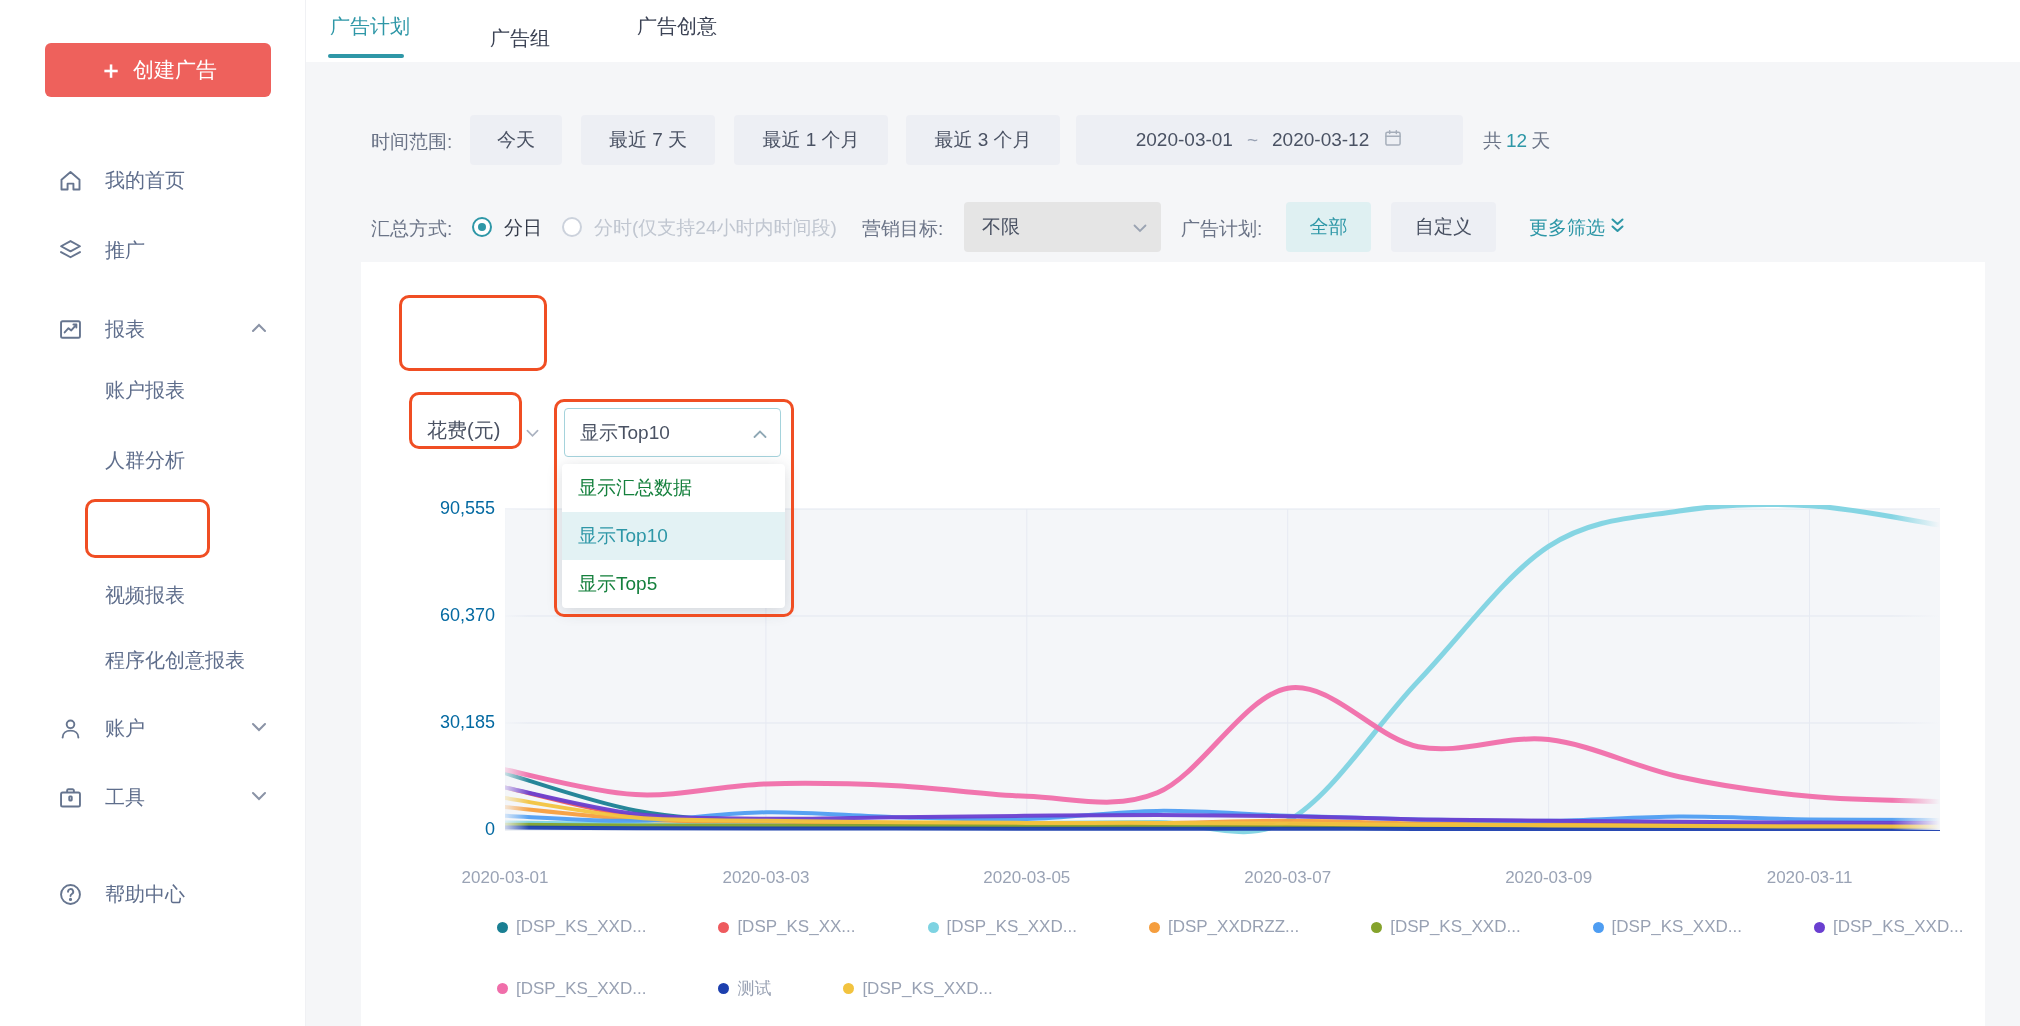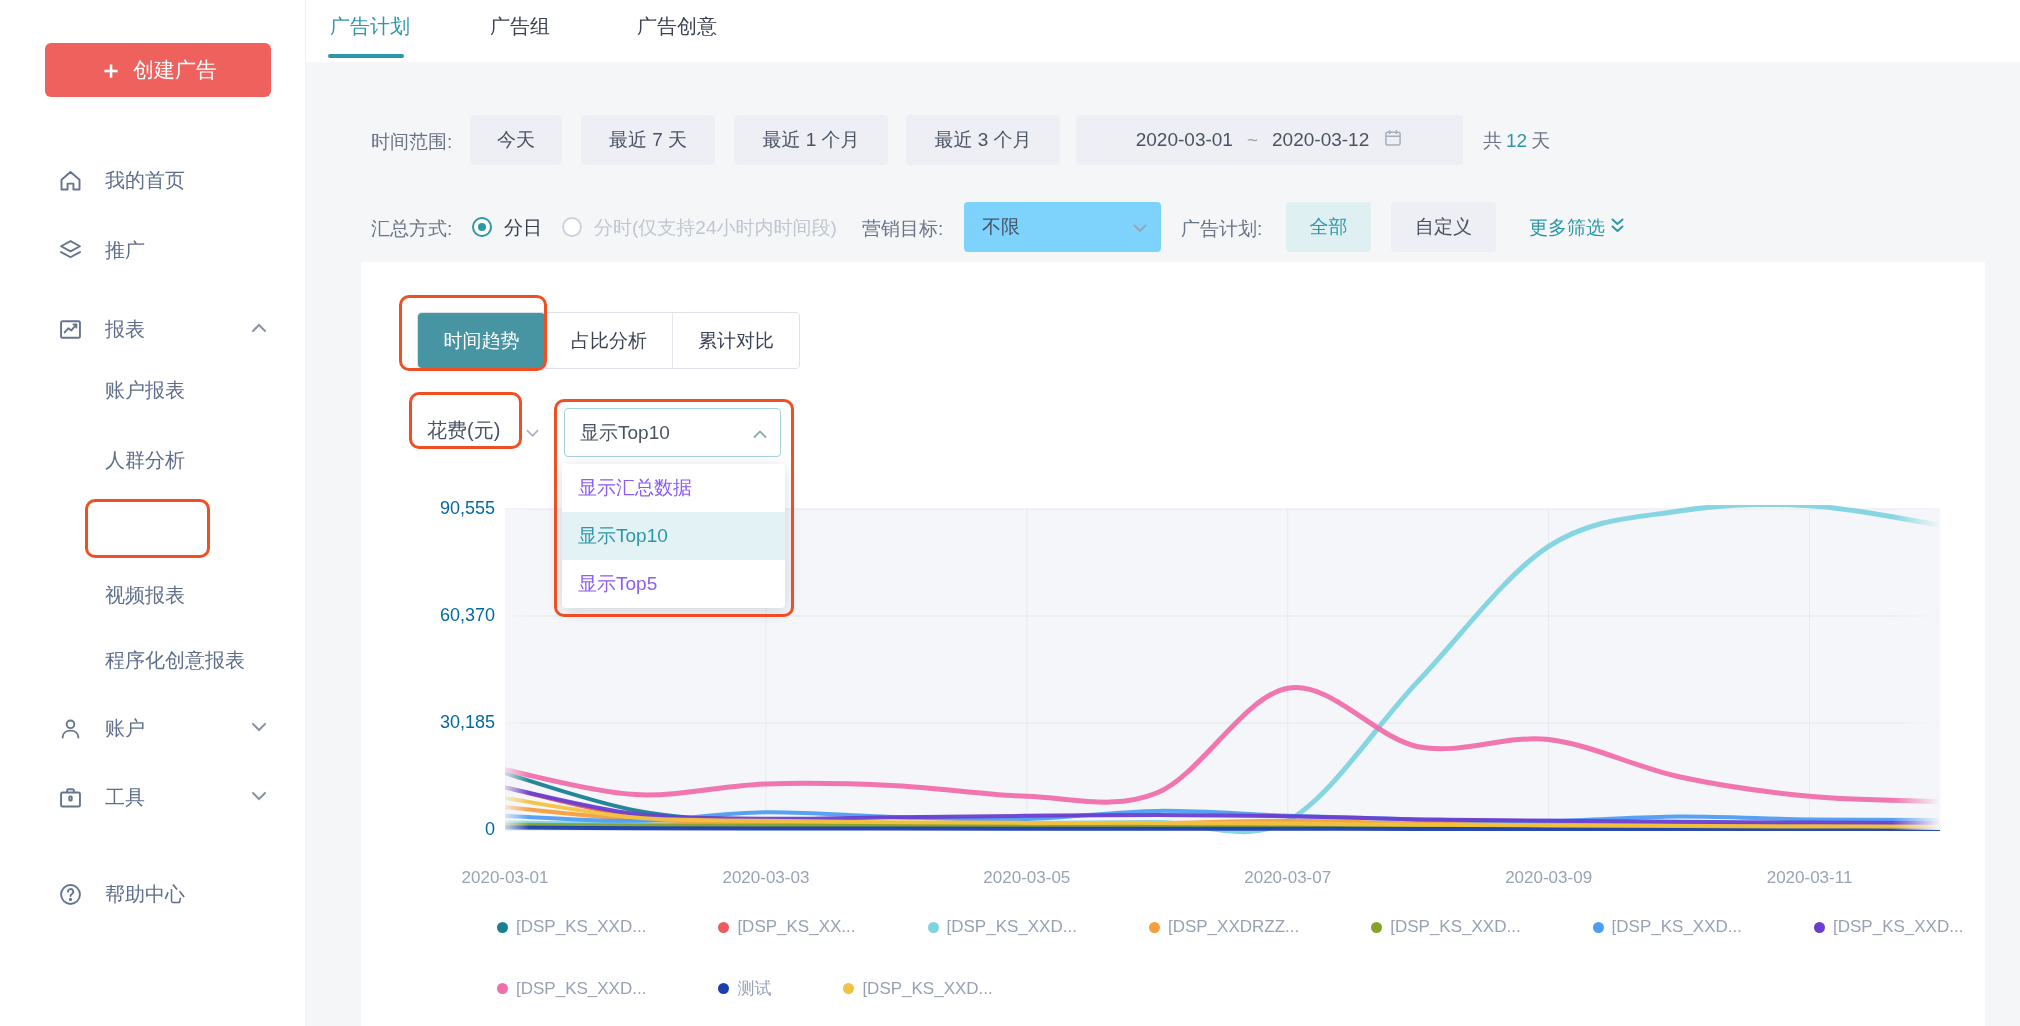--- a/index.html
+++ b/index.html
@@ -29,38 +29,38 @@
   .datebox { position:absolute; top:115px; left:770px; width:387px; height:50px; background:#edeff4; border-radius:4px; display:flex; align-items:center; justify-content:center; gap:14px; font-size:19px; color:#4a5263; cursor:pointer; }
   .datebox .tilde { color:#98a1b3; }
   .days-total { position:absolute; left:1177px; top:128px; font-size:19px; color:#6b7487; }
   .days-total .num { color:#2e97a7; padding:0 4px; }
 
   .radio { position:absolute; top:217px; width:20px; height:20px; border-radius:50%; cursor:pointer; }
   .radio.sel { border:2px solid #2e97a7; background:#fff; }
   .radio.sel::after { content:""; position:absolute; left:4px; top:4px; width:8px; height:8px; border-radius:50%; background:#2e97a7; }
   .radio.unsel { border:2px solid #ccd2dc; background:#fff; }
   .rlabel { position:absolute; top:215px; font-size:19px; cursor:pointer; }
-  .select-box { position:absolute; top:202px; height:50px; background:#7dd3fc; border-radius:4px; display:flex; align-items:center; font-size:19px; color:#4a5263; cursor:pointer; }
+  .select-box { position:absolute; top:202px; height:50px; background:#e5e5e5; border-radius:4px; display:flex; align-items:center; font-size:19px; color:#4a5263; cursor:pointer; }
   .pillbtn { position:absolute; top:202px; height:50px; border:none; border-radius:4px; font-size:19px; cursor:pointer; }
   .more-filters { position:absolute; left:1223px; top:215px; font-size:19px; color:#2e97a7; display:flex; align-items:center; gap:5px; cursor:pointer; }
 
   
   .card { position:absolute; left:55px; top:262px; width:1624px; bottom:0; background:#fff; }
   .chart-tabgroup { position:absolute; left:56px; top:50px; display:flex; border:1px solid #dde2ea; border-radius:4px; background:#fff; }
   .ctab { width:127px; height:55px; display:flex; align-items:center; justify-content:center; font-size:19px; color:#3b4254; background:#fff; border:none; border-left:1px solid #e4e8ee; cursor:pointer; }
   .ctab:first-child { border-left:none; border-radius:4px 0 0 4px; }
   .ctab:last-child { border-radius:0 4px 4px 0; }
   .ctab.active { background:#4795a3; color:#fff; border-radius:4px; }
   .metric { position:absolute; left:66px; top:155px; font-size:20px; color:#4a5263; cursor:pointer; }
   .metric-chev { position:absolute; left:165px; top:162px; }
 
   .top-select { position:absolute; left:203px; top:146px; width:217px; height:49px; background:#fff; border:1px solid #a5d3dc; border-radius:4px; display:flex; align-items:center; font-size:19px; color:#4a5263; cursor:pointer; z-index:5; }
   .top-select .val { padding-left:15px; flex:1; }
   .dropdown { position:absolute; left:201px; top:202px; width:223px; background:#fff; border-radius:4px; box-shadow:0 3px 16px rgba(50,60,80,.18); z-index:5; overflow:hidden; }
-  .opt { height:48px; display:flex; align-items:center; padding-left:16px; font-size:19px; color:#8b5cf6; cursor:pointer; }
+  .opt { height:48px; display:flex; align-items:center; padding-left:16px; font-size:19px; color:#15803d; cursor:pointer; }
   .opt.sel { background:#e3f2f4; color:#2e97a7; }
 
   .anno { position:absolute; border:3px solid #f04e23; border-radius:10px; pointer-events:none; z-index:6; }
 
   .y-tick { position:absolute; left:24px; width:110px; text-align:right; font-size:18px; color:#0369a1; }
   .x-tick { position:absolute; top:606px; width:130px; text-align:center; font-size:17px; color:#9aa3b5; }
   .chart-svg { position:absolute; left:144px; top:243px; }
   .legend-row { position:absolute; left:136px; display:flex; gap:72px; }
   .legend-item { display:flex; align-items:center; gap:8px; cursor:pointer; }
   .legend-item .dot { width:11px; height:11px; border-radius:50%; }
@@ -169,21 +169,21 @@
       <span class="nlabel">帮助中心</span>
     </div>
 
     <div class="anno" style="left:85px; top:499px; width:125px; height:59px;"></div>
   </div>
 
   <div class="main">
 
     <div class="tabbar">
       <span class="tab active" style="left:24px;">广告计划</span>
-      <span class="tab" style="left:184px;">广告组</span>
+      <span class="tab" style="left:184px;margin-top:12px;">广告组</span>
       <span class="tab" style="left:331px;">广告创意</span>
       <div class="tab-underline"></div>
     </div>
 
     <span class="flabel" style="left:65px; top:129px;">时间范围:</span>
     <button class="fbtn" style="left:164px; width:92px;">今天</button>
     <button class="fbtn" style="left:275px; width:134px;">最近 7 天</button>
     <button class="fbtn" style="left:428px; width:154px;">最近 1 个月</button>
     <button class="fbtn" style="left:600px; width:154px;">最近 3 个月</button>
     <div class="datebox">
@@ -221,25 +221,20 @@
       <span>
         <svg width="15" height="17" viewBox="0 0 15 17" fill="none" stroke="#2e97a7" stroke-width="2" stroke-linecap="round" stroke-linejoin="round">
             <path d="M2.5 2.5 7.5 7l5-4.5"></path>
             <path d="M2.5 9.5 7.5 14l5-4.5"></path>
           </svg>
       </span>
     </span>
 
     <div class="card">
 
-      <div class="chart-tabgroup">
-        <button class="ctab active">时间趋势</button>
-        <button class="ctab">占比分析</button>
-        <button class="ctab">累计对比</button>
-      </div>
       <div class="anno" style="left:38px; top:33px; width:148px; height:76px;"></div>
 
       <span class="metric">花费(元)</span>
       <span class="metric-chev">
         <svg width="13" height="9" viewBox="0 0 14 9" fill="none" stroke="#aab2c0" stroke-width="1.8" stroke-linecap="round">
             <path d="M1.5 1.5 7 7l5.5-5.5"></path>
           </svg>
       </span>
       <div class="anno" style="left:48px; top:130px; width:113px; height:57px;"></div>
 

